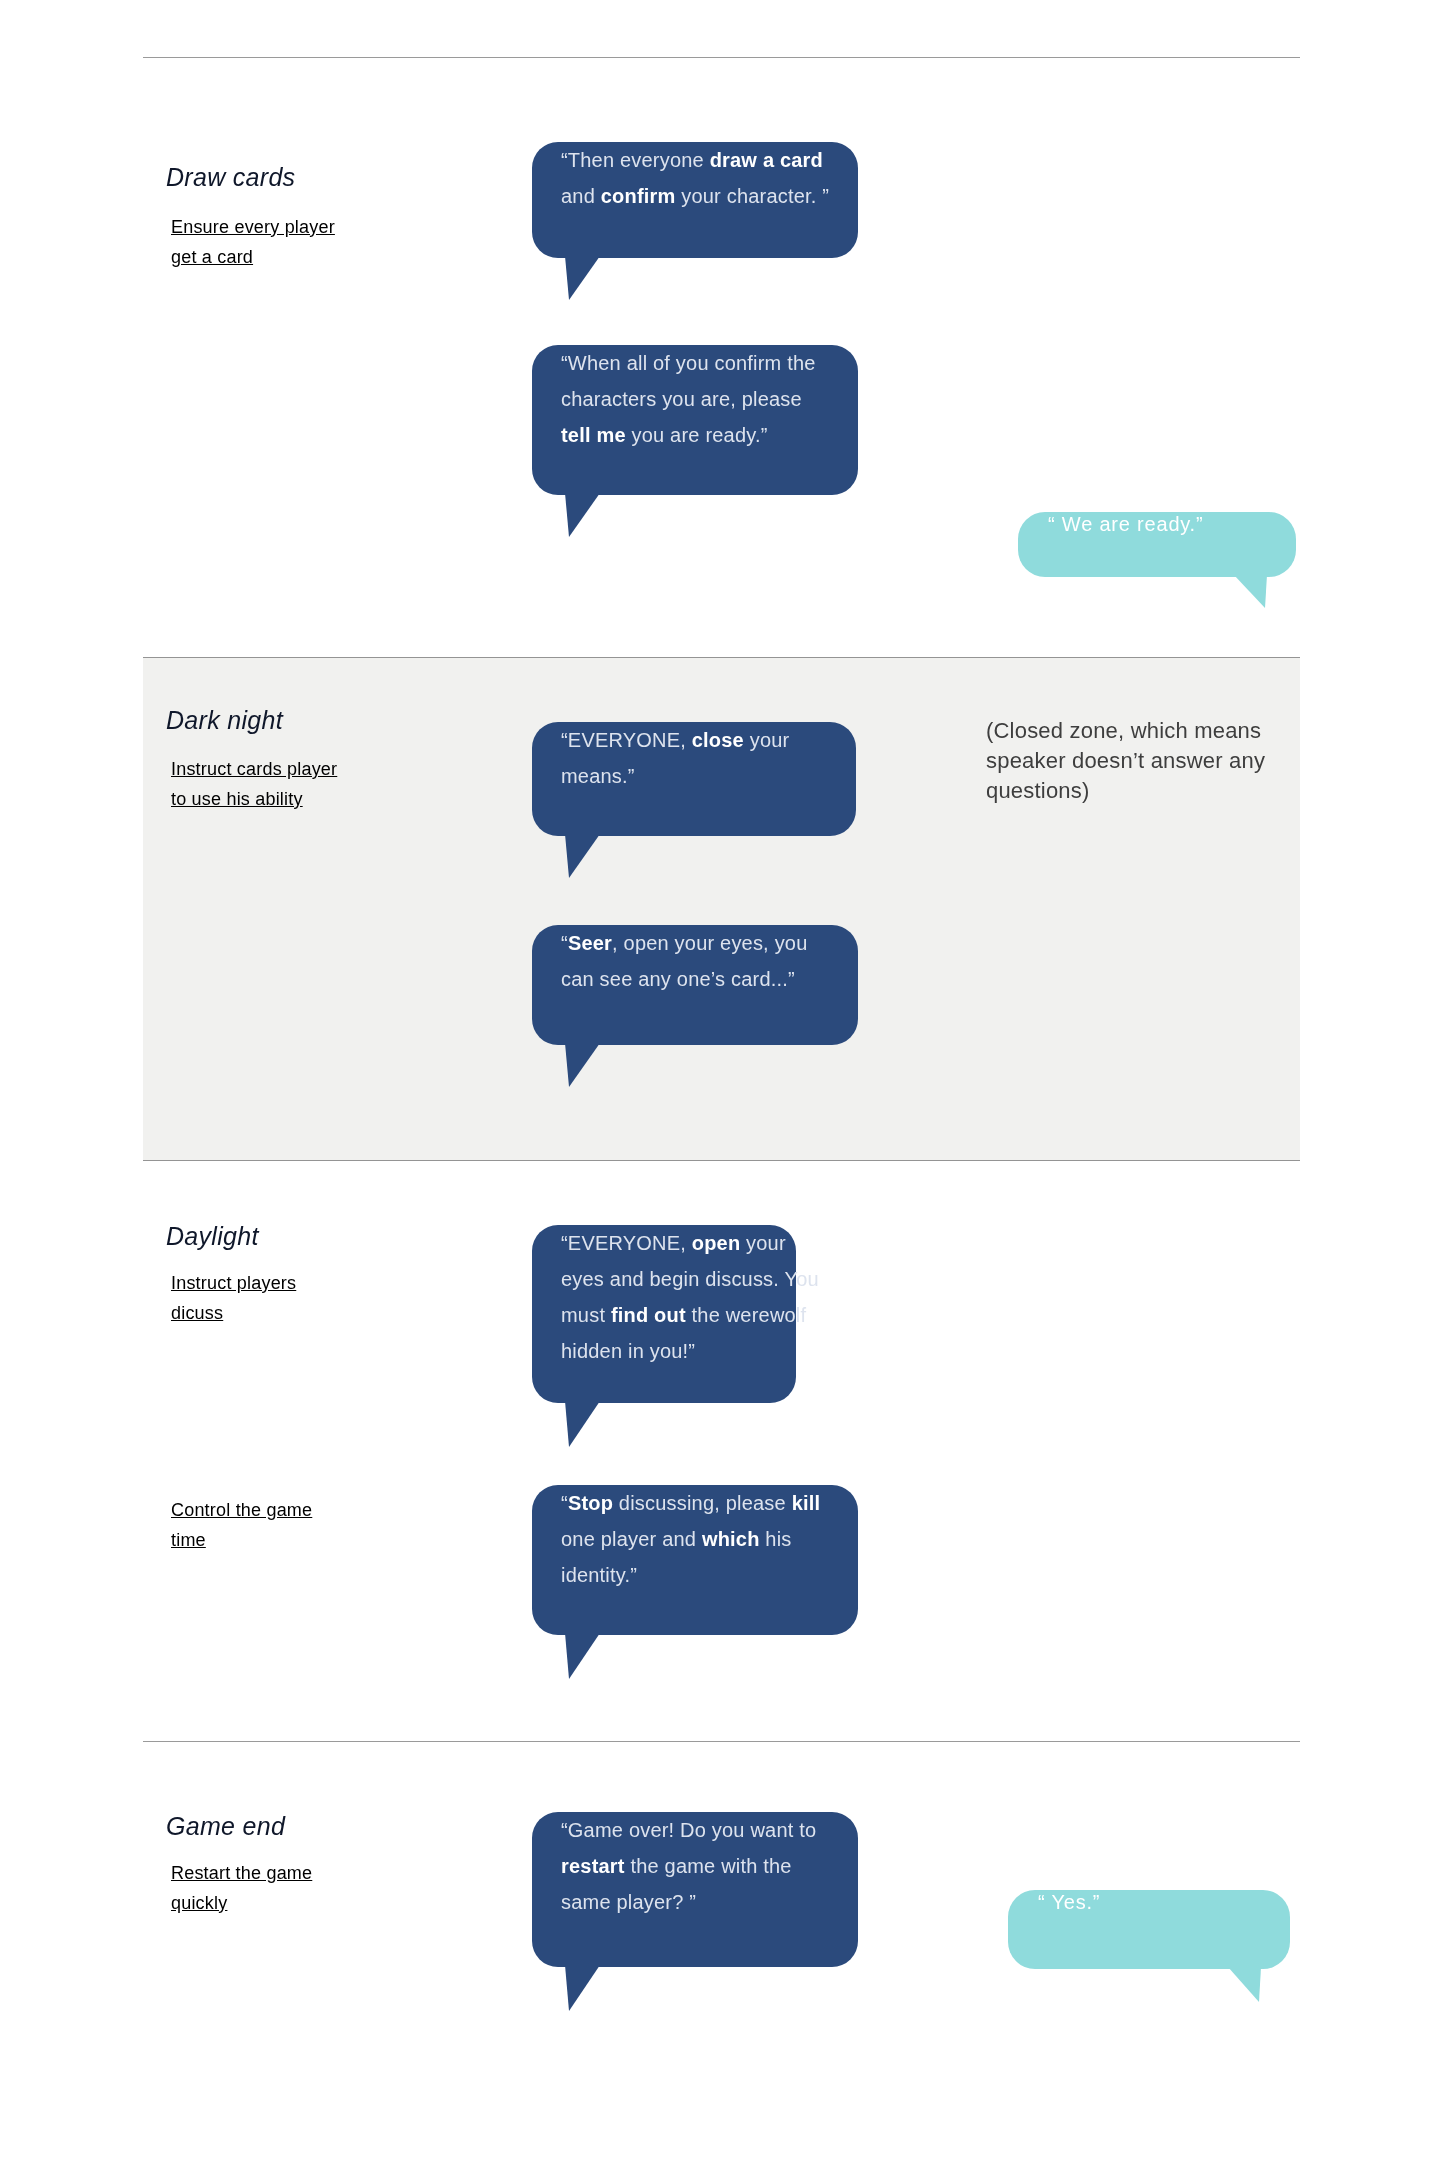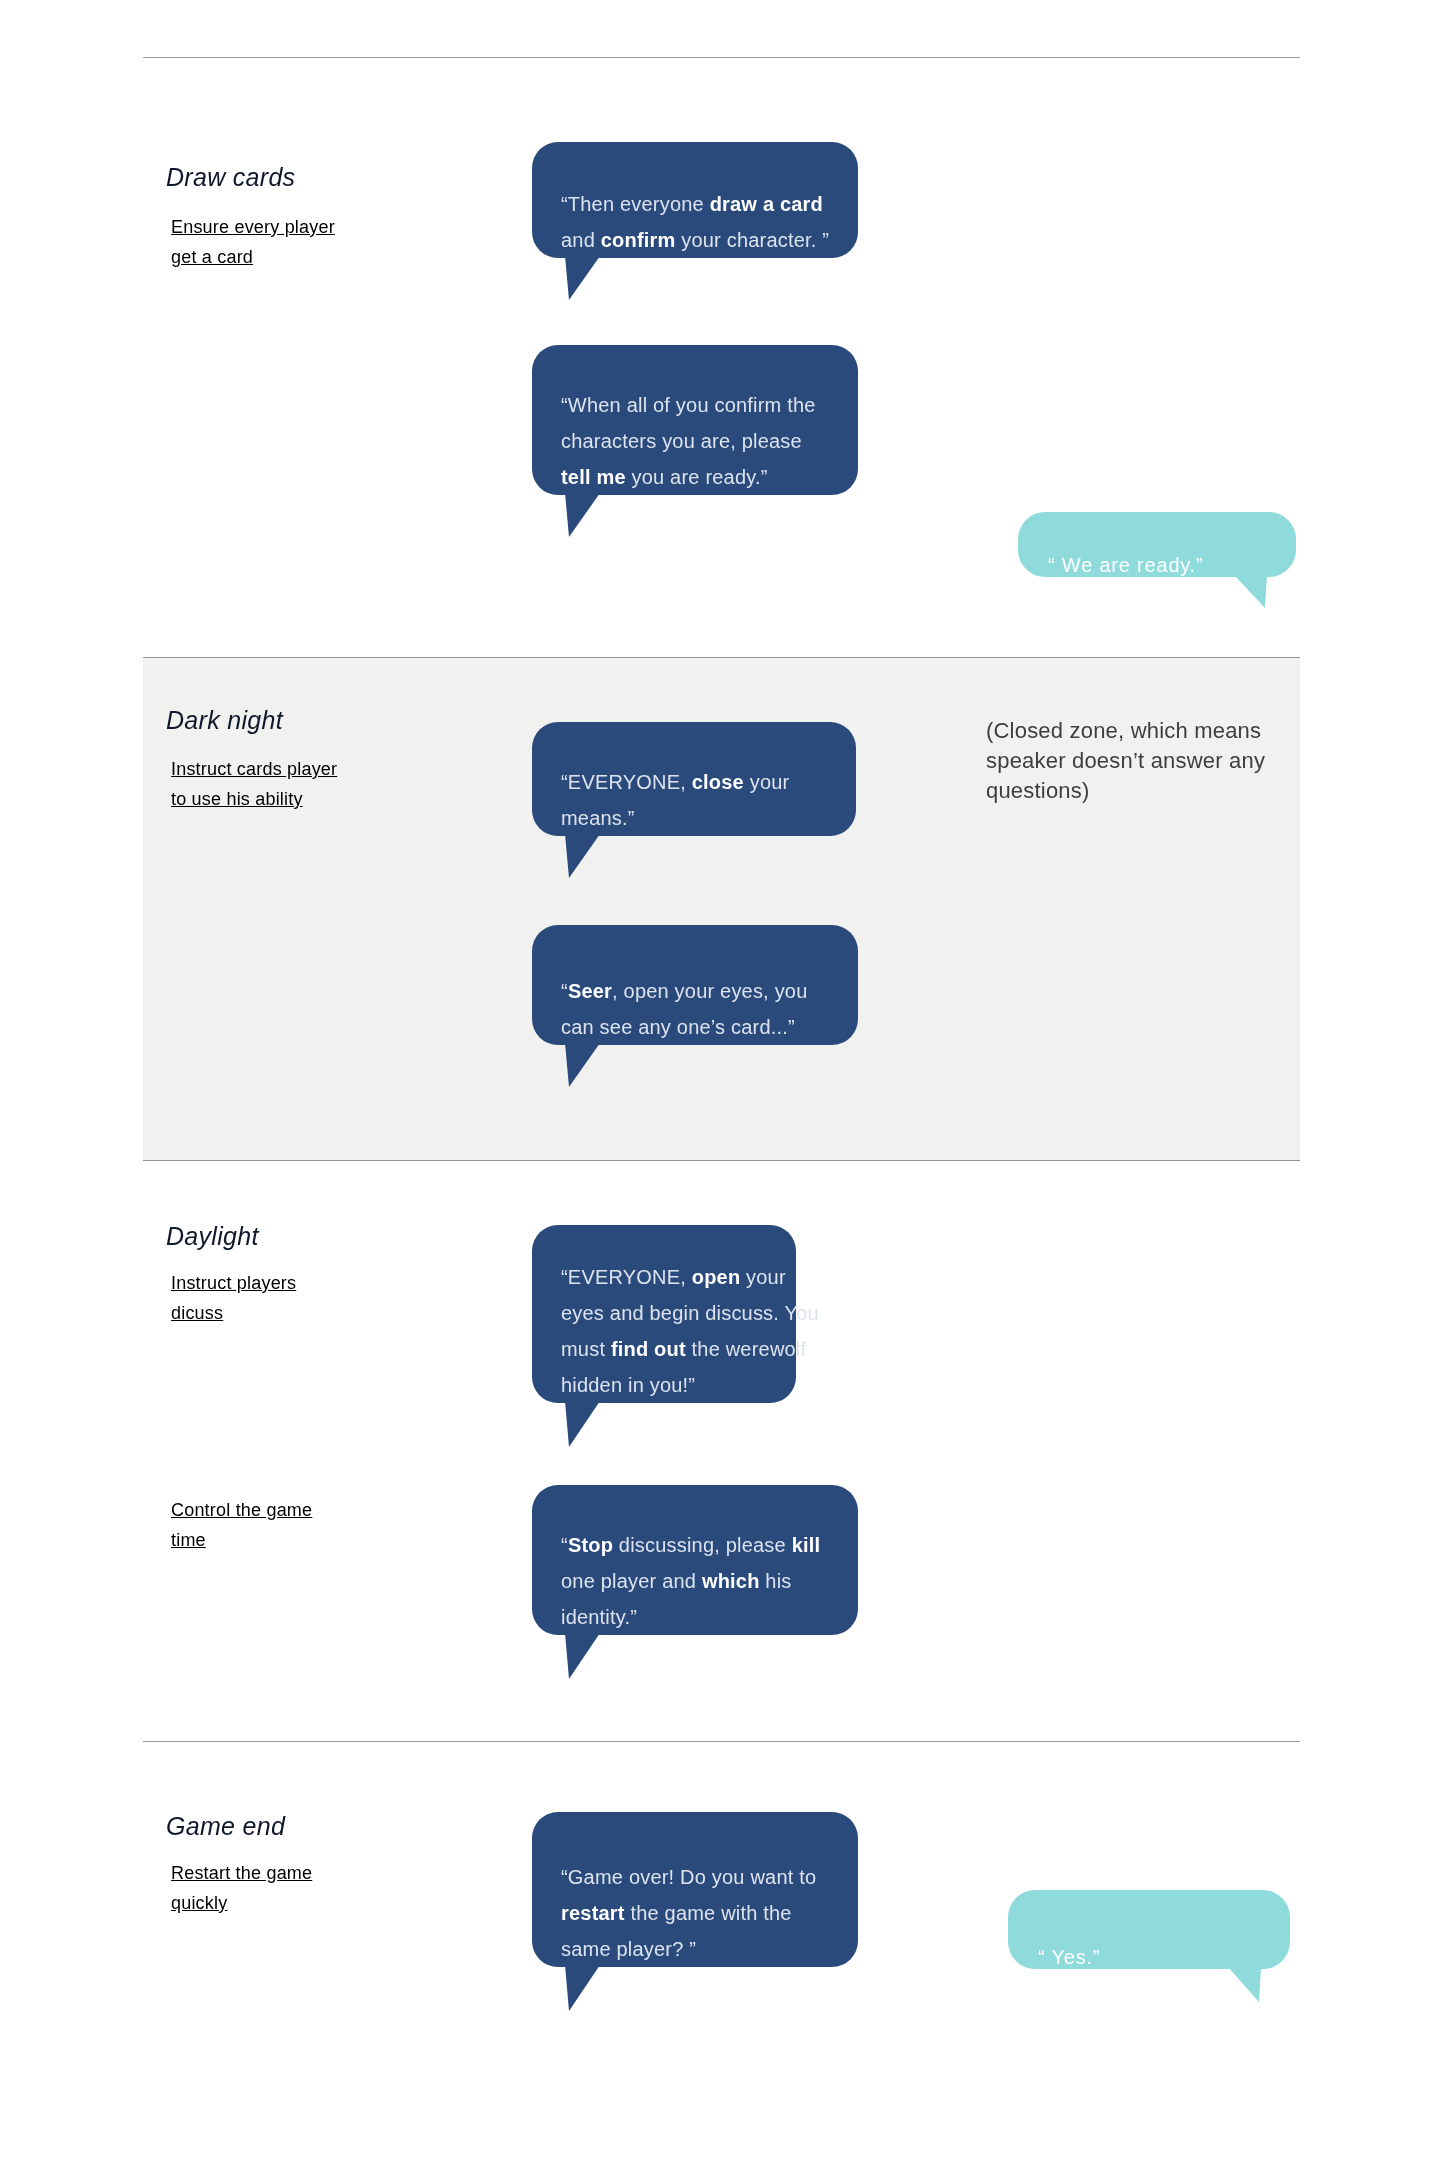--- a/index.html
+++ b/index.html
@@ -34,21 +34,21 @@
     text-decoration:underline;
   }
   .annotation{
     position:absolute;left:986px;top:716px;width:310px;
     font-size:22px;line-height:30px;color:#3e3e3e;
     letter-spacing:0.2px;
   }
   .line{white-space:nowrap;}
   .bubble{
     position:absolute;box-sizing:border-box;
-    display:flex;flex-direction:column;justify-content:flex-end;
+    display:flex;flex-direction:column;justify-content:flex-start;
   }
   .bubble-assistant{
     background:#2b4a7c;border-radius:26px;
     padding:0 20px 0 29px;
     color:#dde3ee;font-size:20px;line-height:36px;
     letter-spacing:0.2px;
   }
   .bubble-assistant .b{font-weight:700;color:#ffffff;}
   .bubble-user{
     background:#8fdbdc;border-radius:27px;

